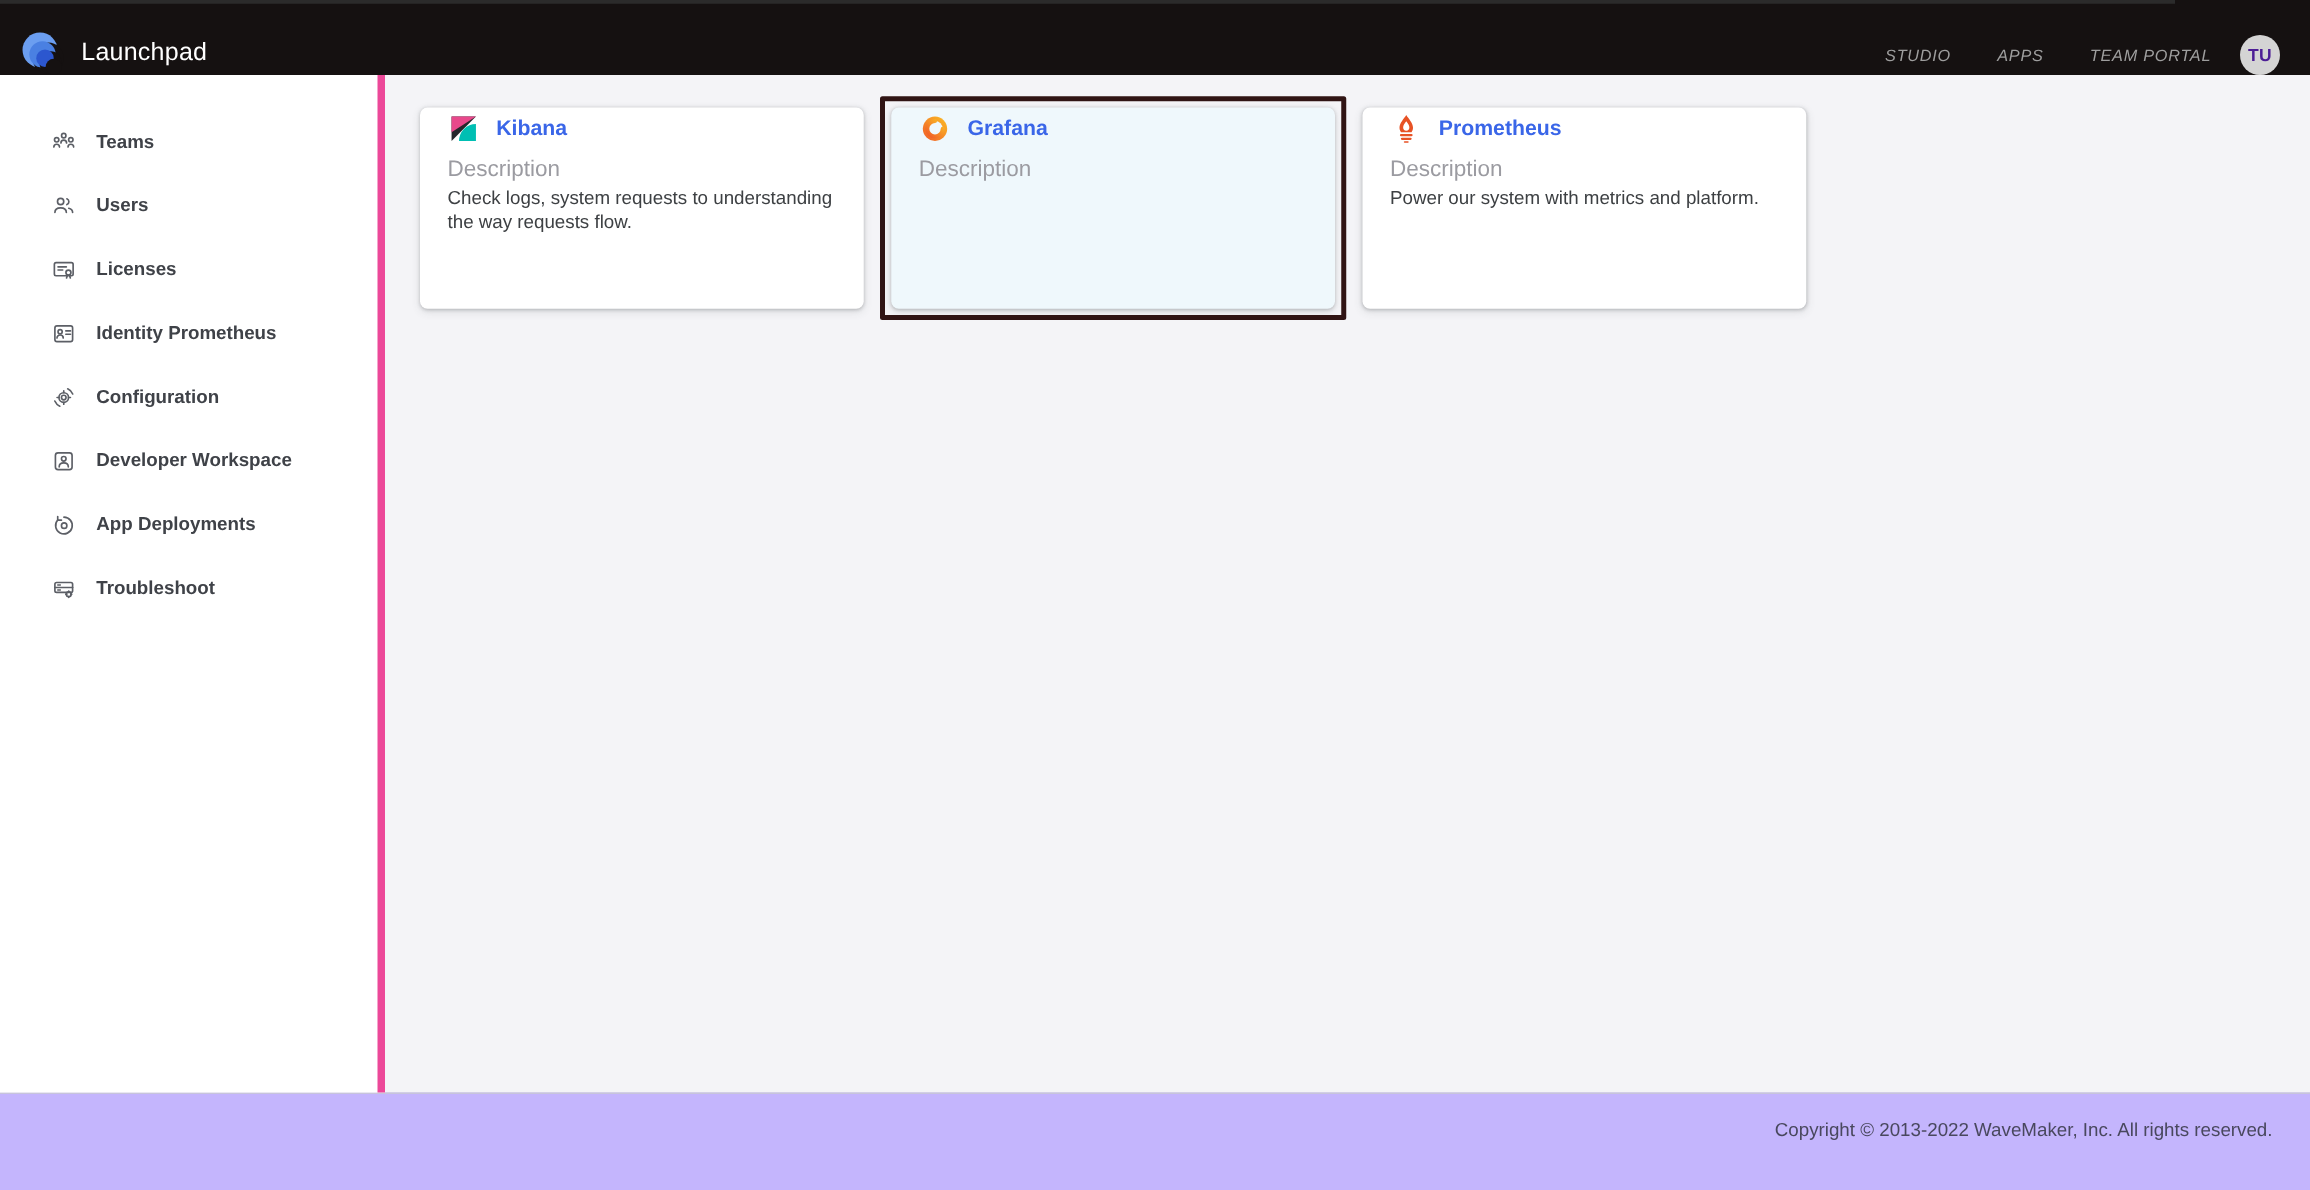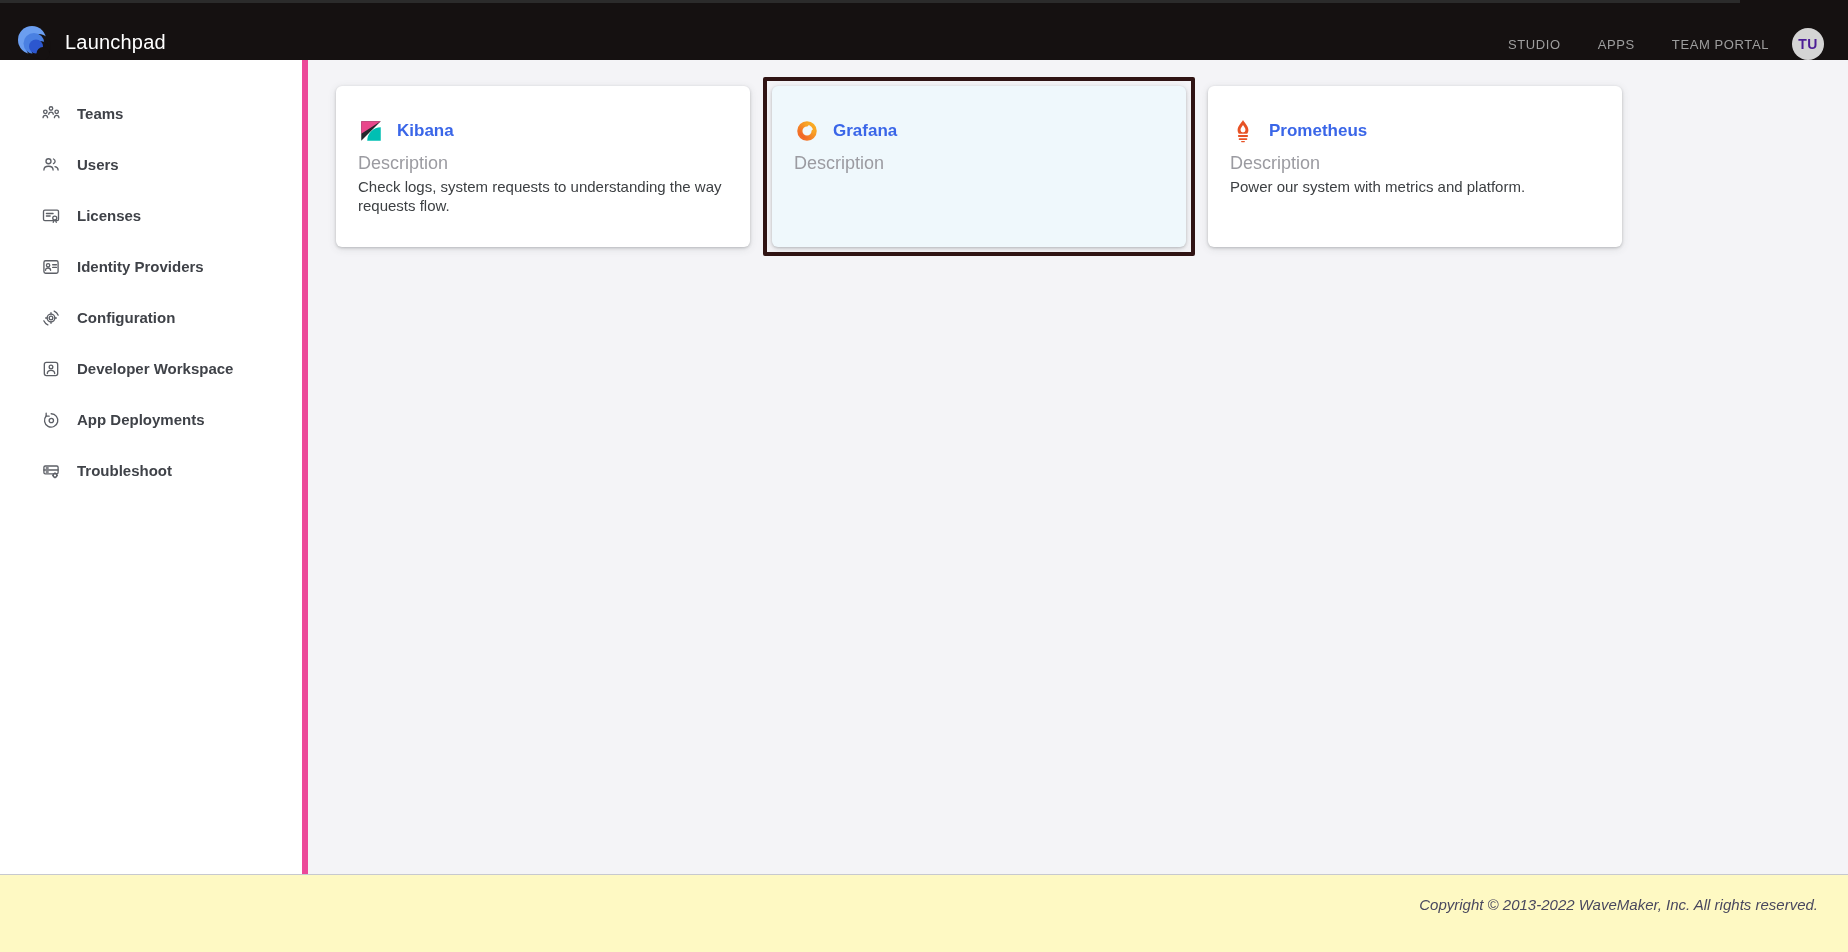--- a/index.html
+++ b/index.html
@@ -20,21 +20,21 @@
   }
   .top-strip {
     position:absolute; top:0; left:0; right:108px; height:3px;
     background:#2b2b2b;
   }
   .brand { display:flex; align-items:center; gap:13px; cursor:pointer; }
   .brand-title { color:#ffffff; font-size:20px; font-weight:400; letter-spacing:.2px; }
   .header-right { margin-left:auto; display:flex; align-items:center; gap:37px; }
   .nav-link {
     color:#9e9e9e; font-size:13px; font-weight:500; letter-spacing:.6px;
-    text-decoration:none; cursor:pointer; text-transform:uppercase;
+    text-decoration:none; cursor:pointer; text-transform:uppercase;font-style:italic;
   }
   .avatar {
     width:32px; height:32px; border-radius:50%;
     background:#d4d4d4; color:#4c1d95;
     display:flex; align-items:center; justify-content:center;
     font-size:14px; font-weight:700; letter-spacing:.3px;
     cursor:pointer; margin-left:-18px;
   }
 
   
@@ -52,49 +52,48 @@
     cursor:pointer; text-decoration:none;
   }
   .sicon { width:22px; height:22px; display:flex; align-items:center; justify-content:center; color:#5c5f66; }
   .sicon svg { width:20px; height:20px; stroke:#5c5f66; fill:none; stroke-width:1.6; stroke-linecap:round; stroke-linejoin:round; }
   .slabel { font-size:15px; font-weight:600; color:#3f4248; }
 
   .main { flex:1 1 auto; padding:26px 0 0 28px; }
   .cards-row { display:flex; align-items:flex-start; gap:22px; }
 
   .card {
-    width:414px; min-height:161px;
+    width:355px; min-height:161px;
     background:#ffffff; border-radius:6px;
     box-shadow:0 1px 3px rgba(60,64,67,.28), 0 2px 8px rgba(60,64,67,.12);
-    padding:32px 22px; cursor:pointer;
+    padding:4px 22px; cursor:pointer;
   }
   .selection {
     border:4px solid var(--selection-border,#301414);
     border-radius:2px;
     padding:5px; margin:-9px;
   }
   .selection .card { background:#eff8fc; }
   .card-head { display:flex; align-items:center; gap:13px; }
   .app-icon { width:26px; height:26px; display:flex; align-items:center; justify-content:center; }
   .app-icon svg { width:26px; height:26px; }
   .card-title {
     font-size:17px; font-weight:600; color:var(--accent-blue,#3a66e8);
     text-decoration:none; cursor:pointer;
   }
   .desc-label { margin-top:9px; font-size:18px; color:#9b9ba1; }
   .desc-text { margin-top:3px; font-size:15px; color:#3d4043; line-height:1.28; }
 
   
   .footer {
     height:78px;
-    background:#fef9c3;
+    background:#c4b5fd;
     border-top:1px solid #c7c9cf;
     text-align:right;
     padding:21px 30px 0 0;
-    font-style:italic;
   }
   .footer-text { font-size:15px; color:#49485e; }
 </style>
 </head>
 <body>
 
 <div class="header">
   <div class="top-strip"></div>
 
   <div class="brand">
@@ -163,21 +162,21 @@
 
     <a class="side-item">
       <span class="sicon">
         <svg viewBox="0 0 24 24">
           <rect x="3.5" y="4.5" width="17" height="15" rx="2"></rect>
           <circle cx="8.5" cy="10" r="2"></circle>
           <path d="M5.5,16 c0-1.8 1.3-2.8 3-2.8 s3,1 3,2.8"></path>
           <path d="M14,9.3 h4.5 M14,12.5 h4.5"></path>
         </svg>
       </span>
-      <span class="slabel">Identity Providers</span>
+      <span class="slabel">Identity Prometheus</span>
     </a>
 
     <a class="side-item">
       <span class="sicon">
         <svg viewBox="0 0 24 24">
           <circle cx="12" cy="12" r="2.2"></circle>
           <circle cx="12" cy="12" r="4.6"></circle>
           <path d="M12,5.6 v1.8 M12,16.6 v1.8 M5.6,12 h1.8 M16.6,12 h1.8"></path>
           <path d="M20.6,8.6 a9.4,9.4 0 0 0 -4.8,-4.9"></path>
           <path d="M3.4,15.4 a9.4,9.4 0 0 0 4.8,4.9"></path>

